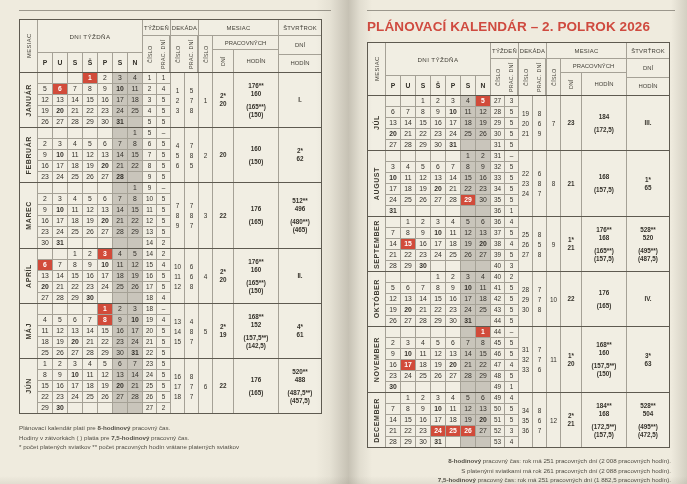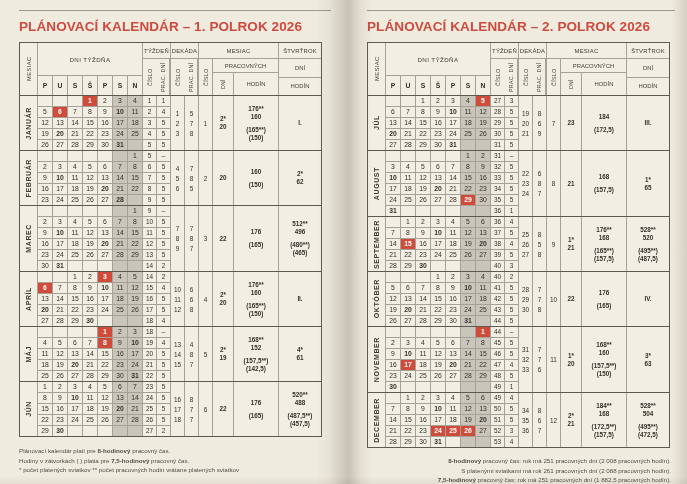--- a/index.html
+++ b/index.html
@@ -65,21 +65,20 @@
   .shadow-bottom{position:absolute;left:0;bottom:0;width:100%;height:8px;pointer-events:none;
     background:linear-gradient(180deg,rgba(104,98,84,0) 0%,rgba(104,98,84,0.10) 100%);}
 </style>
 </head>
 <body>
 
 <div class="spread">
 
   <div class="page left">
     <div class="rule"></div>
-    <div class="title">PLÁNOVACÍ KALENDÁR – 1. POLROK 2026</div>
 
     <div class="cal">
       <div class="cal-header">
         <div class="hc-label vtext">MESIAC</div>
         <div class="hgroup-days bl">
           <div class="h-dnityzdna">DNI TÝŽDŇA</div>
           <div class="h-dayletters">
             <span class="h-dl">P</span>
             <span class="h-dl">U</span>
             <span class="h-dl">S</span>

